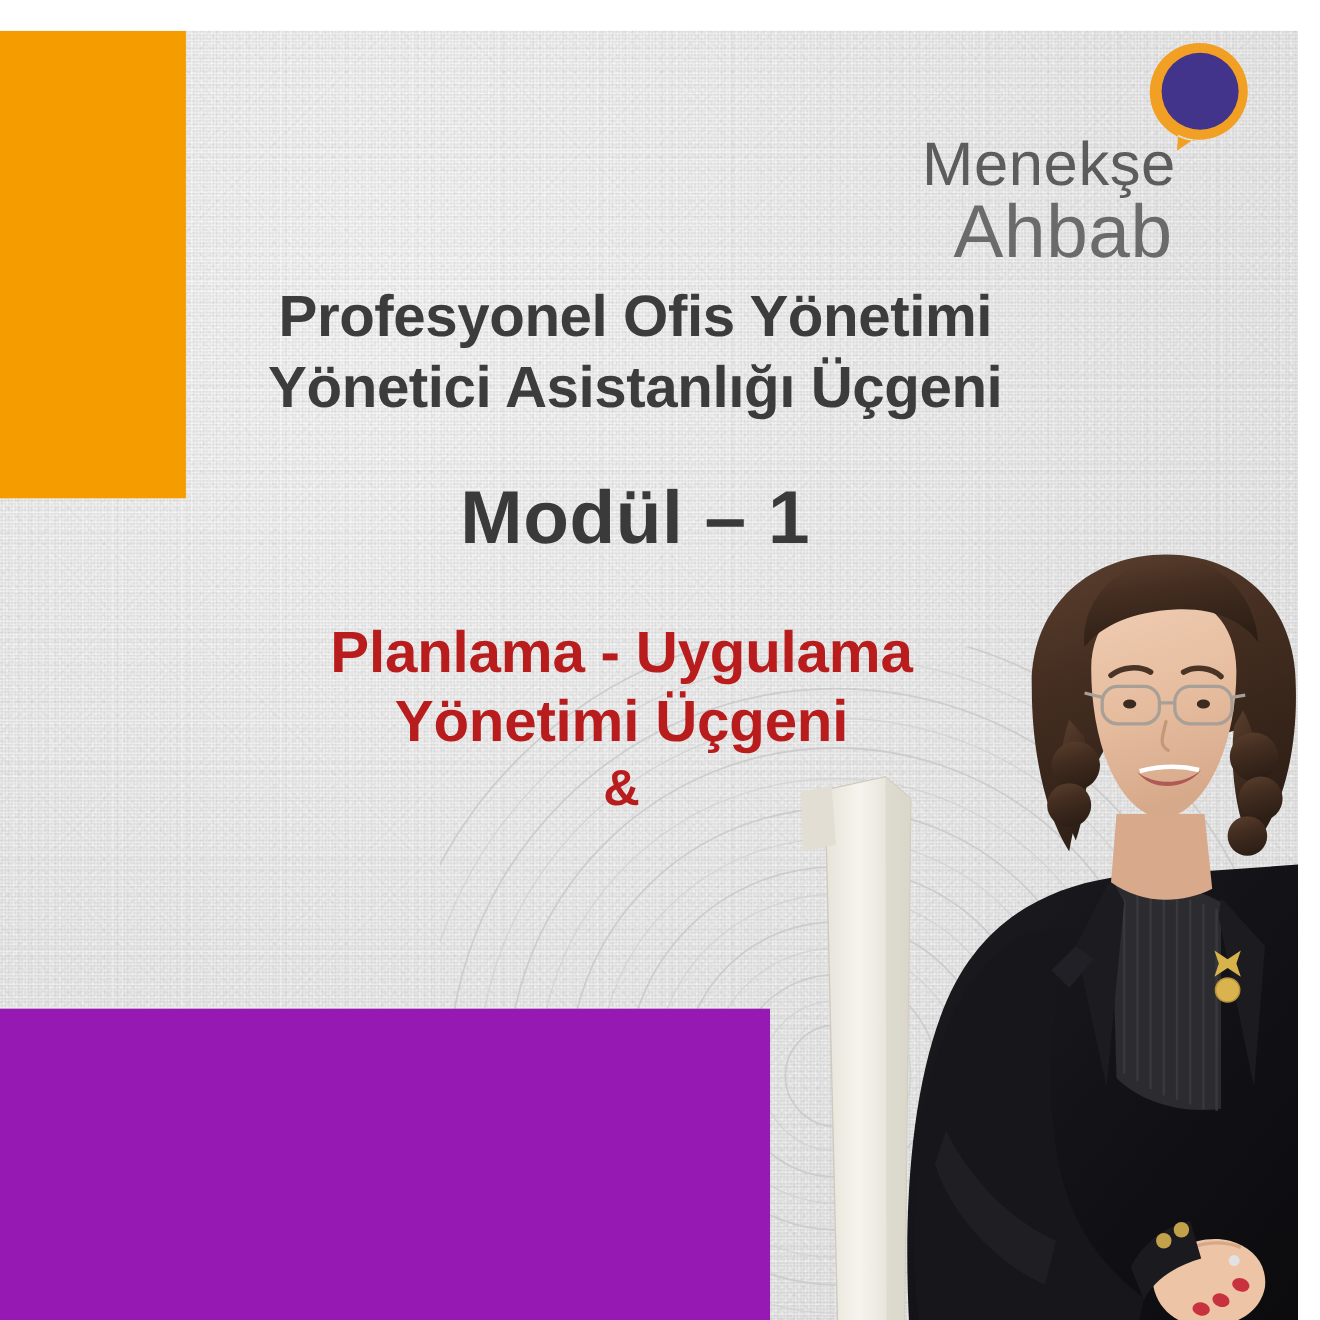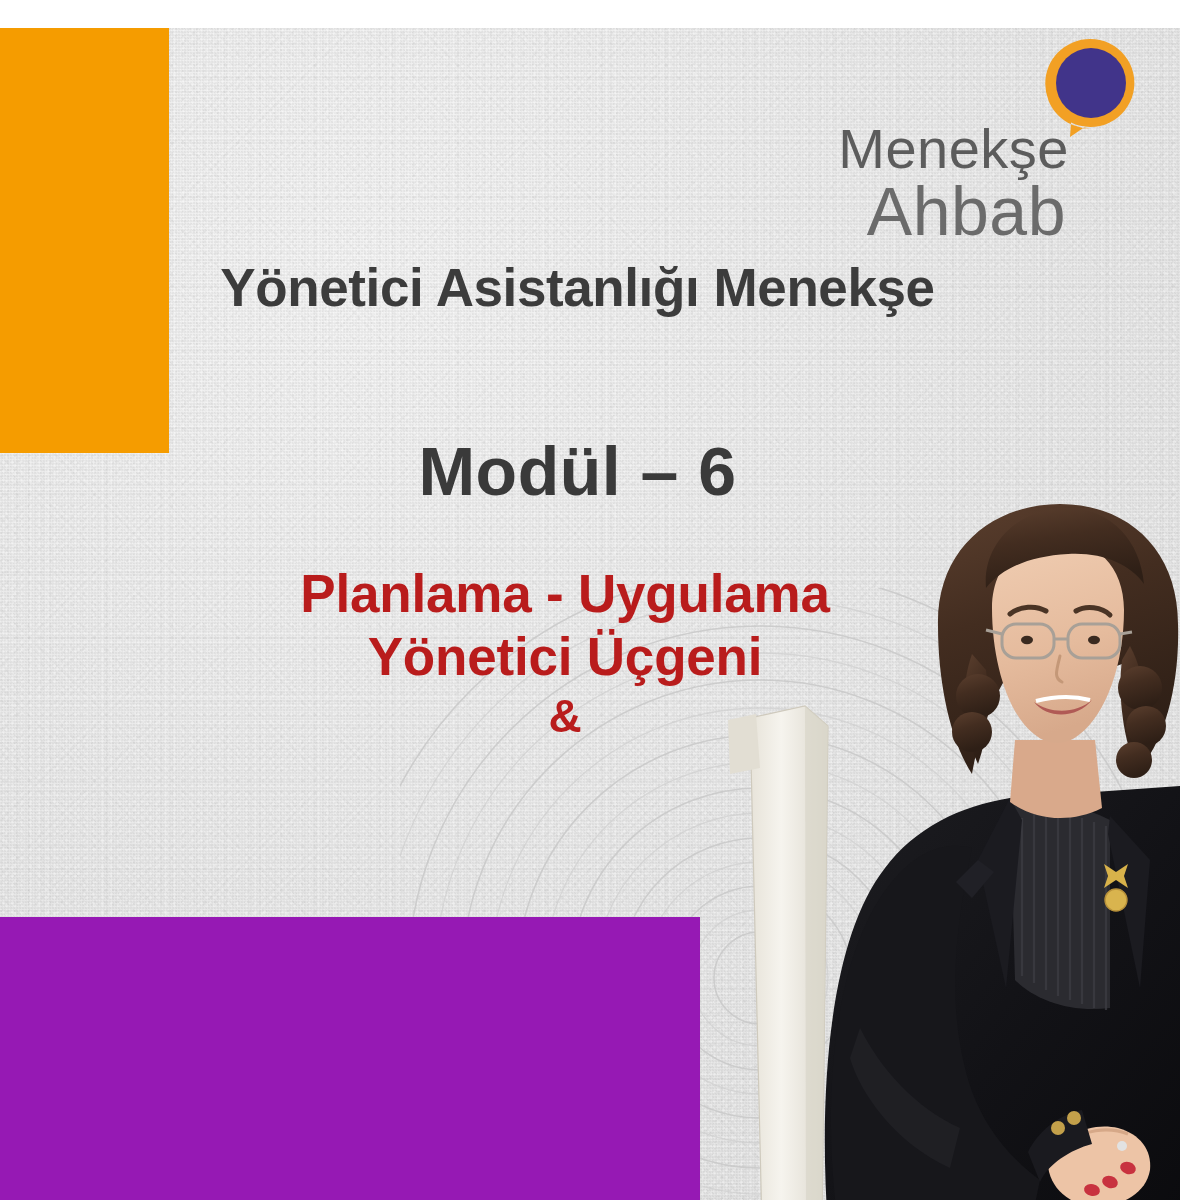--- a/index.html
+++ b/index.html
@@ -211,28 +211,29 @@
                  a44 44 0 0 0 6 1
                  a44 44 0 1 1 0 -89.5 z" fill="#f2a024"></path>
         <circle cx="53" cy="47" r="35" fill="#41348a"></circle>
       </svg>
     </div>
     <div class="brand-name">Menekşe</div>
     <div class="brand-sub">Ahbab</div>
   </div>
 
   <div class="headline">
-    <span class="l2">Yönetici Asistanlığı Menekşe</span>
-  </div>
-
-  <div class="module">Modül – 6</div>
+    <span class="l1">Profesyonel Ofis Yönetimi</span>
+    <span class="l2">Yönetici Asistanlığı Üçgeni</span>
+  </div>
+
+  <div class="module">Modül – 1</div>
 
   <div class="subject">
     <span>Planlama - Uygulama</span>
-    <span>Yönetici Üçgeni</span>
+    <span>Yönetimi Üçgeni</span>
     <span class="amp">&amp;</span>
   </div>
 
   <div class="portrait">
     <svg viewBox="0 0 470 760" xmlns="http://www.w3.org/2000/svg">
       <defs>
         <linearGradient id="jacketG" x1="0" y1="0" x2="1" y2="1">
           <stop offset="0%" stop-color="#1d1d21"></stop>
           <stop offset="55%" stop-color="#121216"></stop>
           <stop offset="100%" stop-color="#0b0b0e"></stop>

